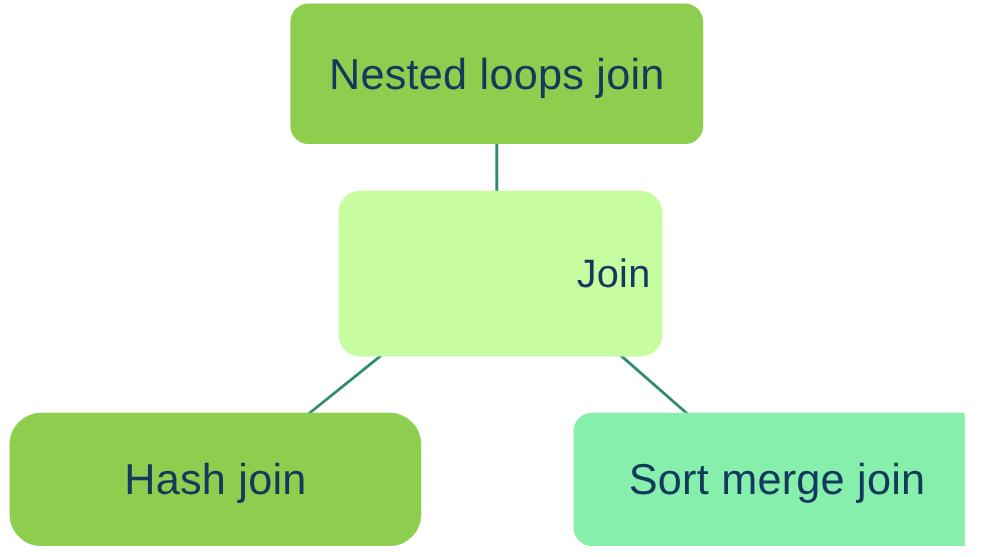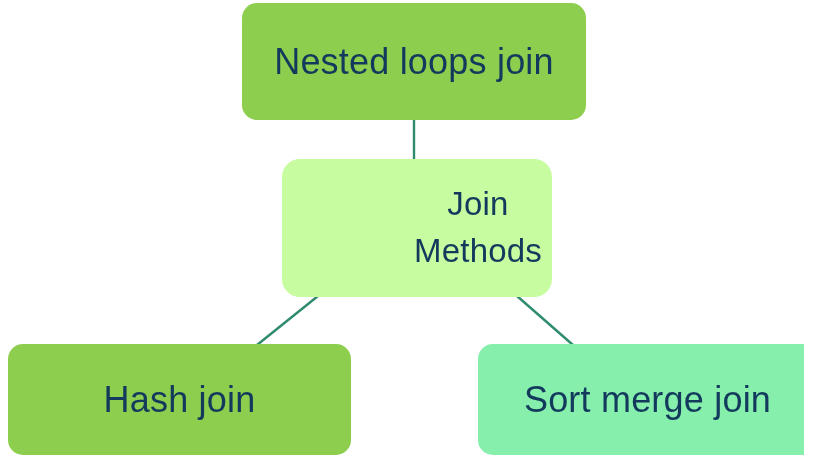--- a/index.html
+++ b/index.html
@@ -60,20 +60,21 @@
     display: block;
     line-height: 1.42;
   }
   .node-leaf-left {
     left: 8px;
     top: 344px;
     width: 343px;
     height: 111px;
     background: #8DCE4E;
     font-size: 36px;
+    border-radius: 26px;
   }
   .node-leaf-right {
     left: 478px;
     top: 344px;
     width: 339px;
     height: 111px;
     background: #86efac;
     font-size: 36px;
   }
   .node-label {
@@ -92,21 +93,20 @@
     <line x1="517" y1="296" x2="573" y2="345" stroke="#2E8B6F" stroke-width="2.4" stroke-linecap="butt"></line>
   </svg>
 
   <div class="node node-root">
     <span class="node-label">Nested loops join</span>
   </div>
 
   <div class="node node-hub">
     <span class="node-label">
       <span class="hub-text">Join</span>
-      <span class="hub-text">Methods</span>
     </span>
   </div>
 
   <div class="node node-leaf-left">
     <span class="node-label">Hash join</span>
   </div>
 
   <div class="node node-leaf-right">
     <span class="node-label">Sort merge join</span>
   </div>

